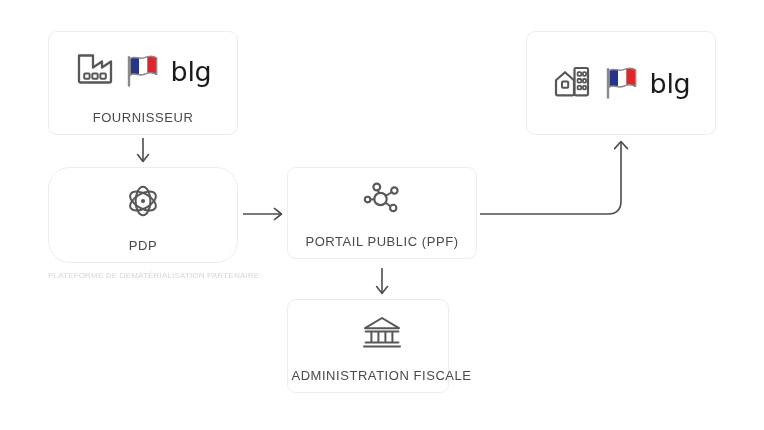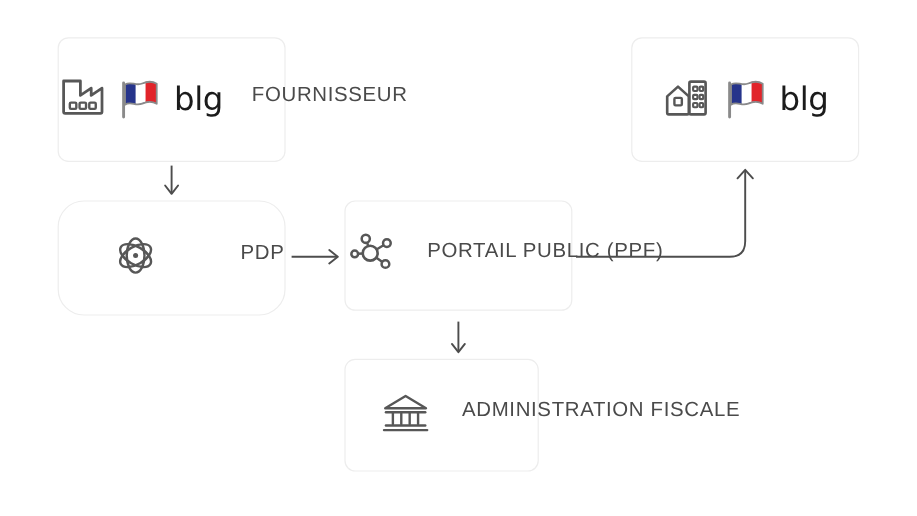--- a/index.html
+++ b/index.html
@@ -21,35 +21,34 @@
   }
 
   
   .node {
     position: absolute;
     box-sizing: border-box;
     background: #ffffff;
     border: 1px solid #ededed;
     border-radius: 9px;
     display: flex;
-    flex-direction: row;
+    flex-direction: column;
     align-items: center;
     justify-content: flex-start;
-    gap: 24px;
   }
   .node-icons {
     flex: 1 1 auto;
     display: flex;
     align-items: center;
     justify-content: center;
     gap: 10px;
     width: 100%;
   }
   .node-label {
-    font-size: 17px;
+    font-size: 13px;
     letter-spacing: 0.55px;
     color: #4a4a4a;
     text-align: right;
     padding-bottom: 9px;
     white-space: nowrap;
     font-weight: 400;
   }
 
   
   #node-fournisseur { left: 48px;  top: 31px;  width: 190px; height: 104px; }
@@ -183,20 +182,21 @@
             <ellipse cx="20" cy="20" rx="7.4" ry="14.2"></ellipse>
             <ellipse cx="20" cy="20" rx="7.4" ry="14.2" transform="rotate(60 20 20)"></ellipse>
             <ellipse cx="20" cy="20" rx="7.4" ry="14.2" transform="rotate(120 20 20)"></ellipse>
           </g>
           <circle cx="20" cy="20" r="2.1" fill="#575757"></circle>
         </svg>
       </span>
     </div>
     <div class="node-label">PDP</div>
   </div>
+  <div id="pdp-caption">PLATEFORME DE DEMATÉRIALISATION PARTENAIRE</div>
 
   <div class="node" id="node-ppf">
     <div class="node-icons">
       <span class="glyph-icon">
         <svg width="44" height="40" viewBox="0 0 44 40">
           <g stroke="#575757" stroke-width="2" fill="none" stroke-linecap="round">
             <line x1="20.5" y1="20" x2="17.5" y2="9.5"></line>
             <line x1="20.5" y1="20" x2="9.5" y2="20.5"></line>
             <line x1="20.5" y1="20" x2="33" y2="12.5"></line>
             <line x1="20.5" y1="20" x2="31.5" y2="28"></line>

